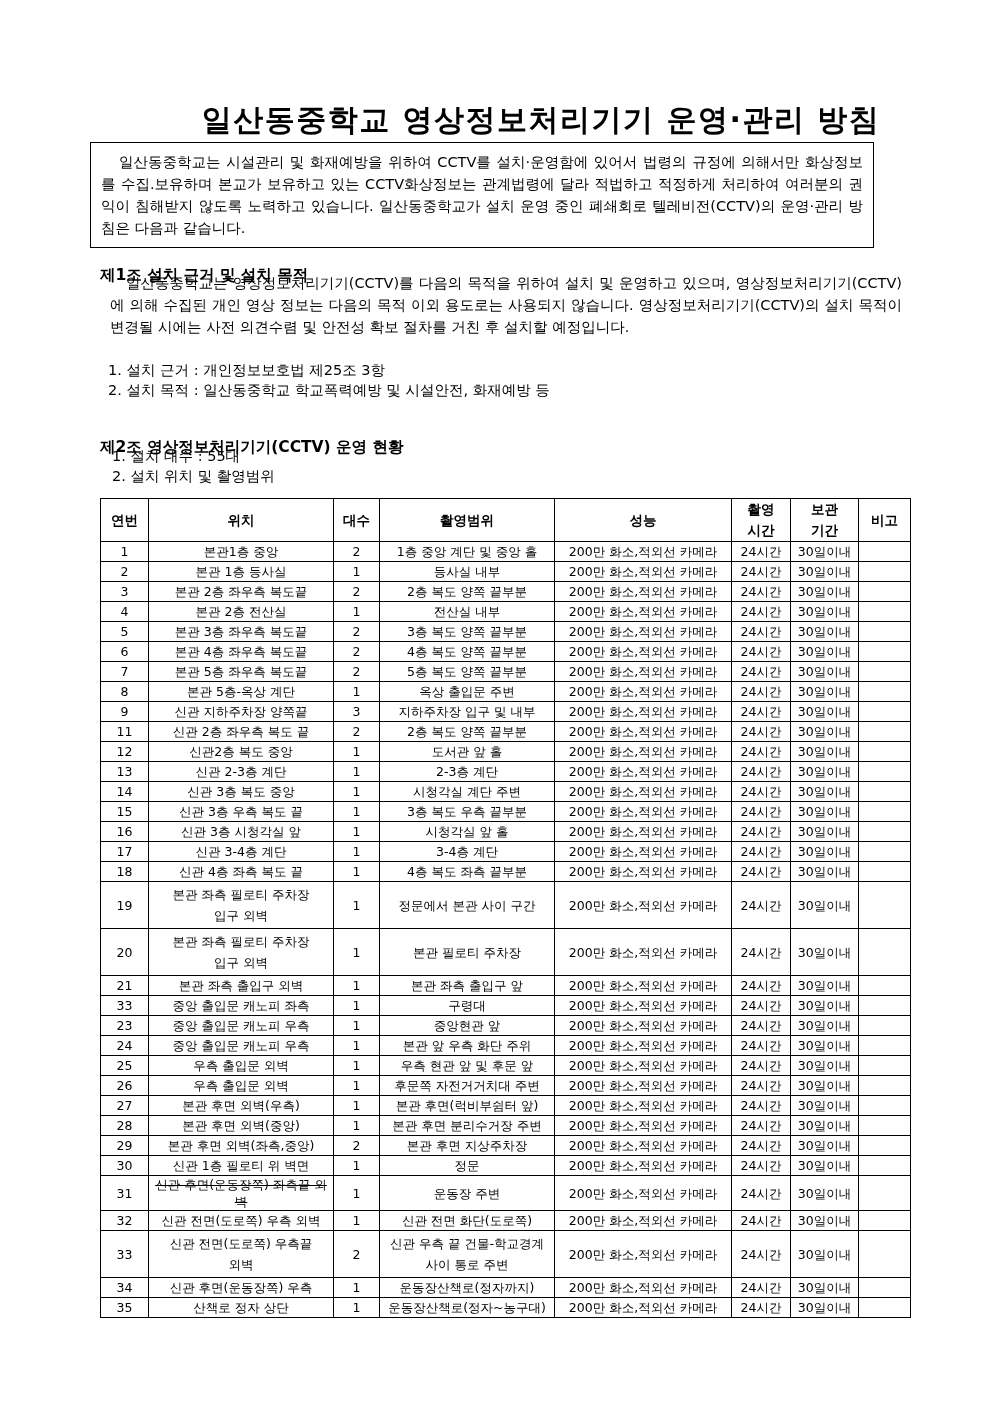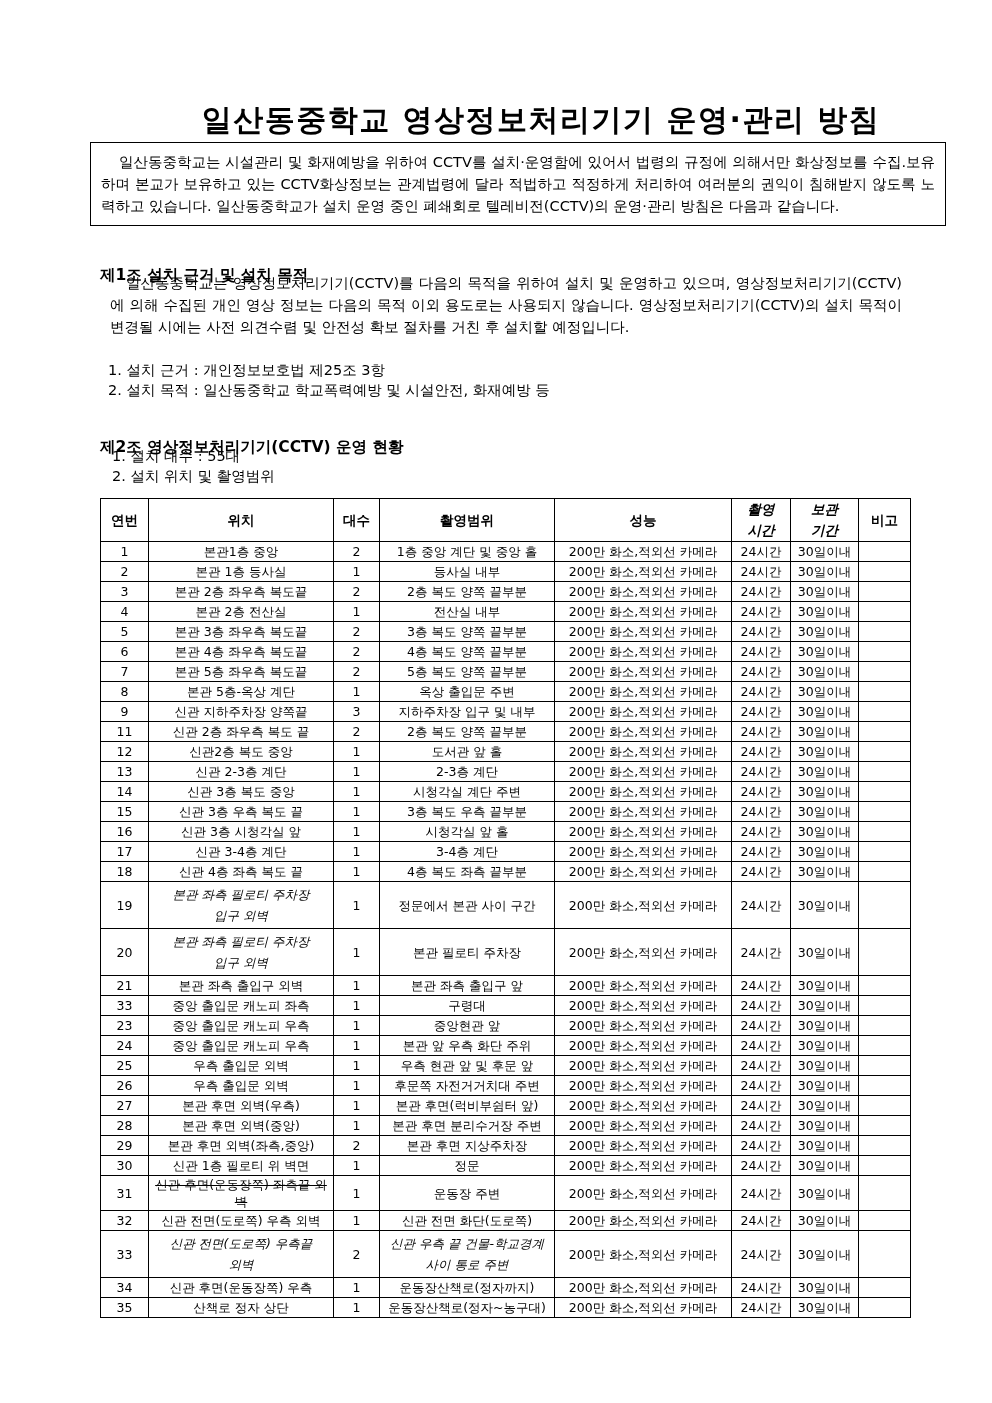--- a/index.html
+++ b/index.html
@@ -37,21 +37,21 @@
     line-height: 36px;
     white-space: nowrap;
     padding-left: 45px;
   }
 
   
   .intro-box {
     position: absolute;
     left: 90px;
     top: 142px;
-    width: 856px;
+    width: 784px;
     border: 1.5px solid #000;
     box-sizing: border-box;
     padding: 8px 10px 8px 10px;
   }
   .intro-text {
     font-size: 14.5px;
     line-height: 22px;
     text-align: justify;
     text-justify: inter-character;
     text-indent: 18px;
@@ -135,21 +135,20 @@
 
   td.loc-cell, td.range-cell {
     padding: 0 2px;
   }
   tr.tall td {
     height: 46px;
   }
   .wrap2 {
     display: block;
     line-height: 21px;
-    font-style: italic;
   }
   .strike {
     text-decoration: line-through;
     text-decoration-thickness: 1px;
   }
 </style>
 </head>
 <body>
 
 <div class="page">

